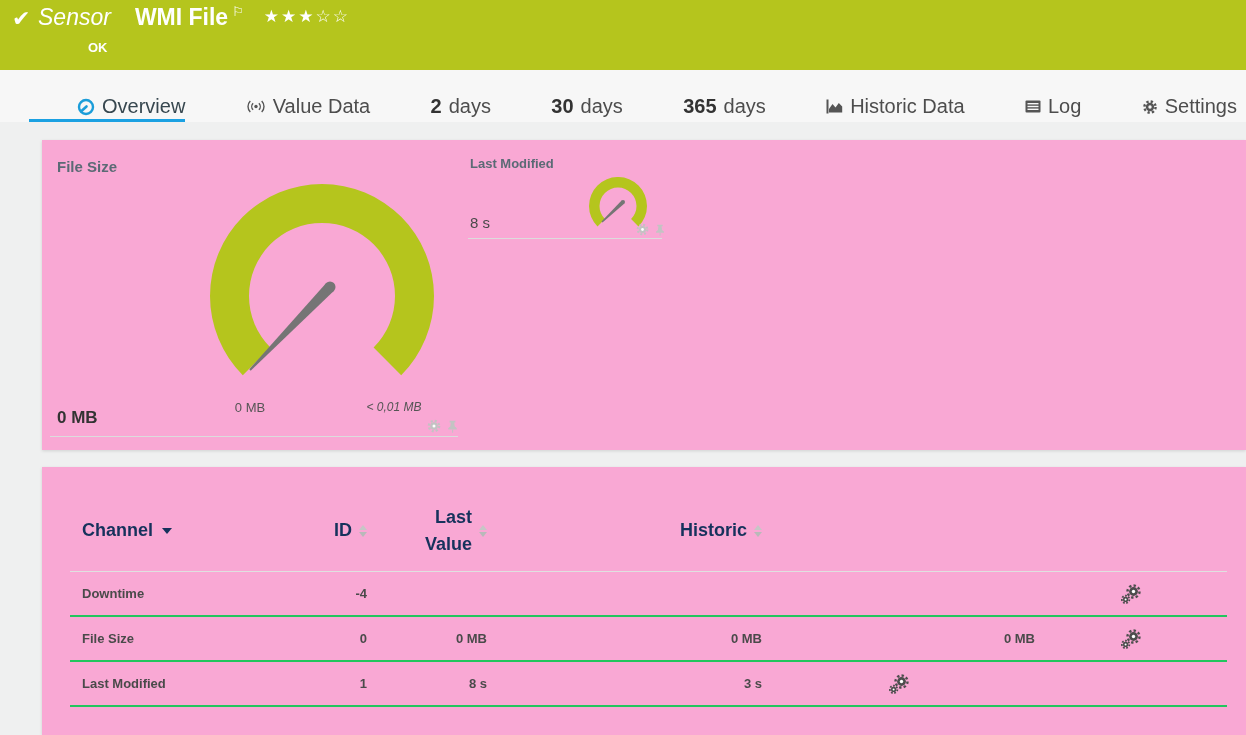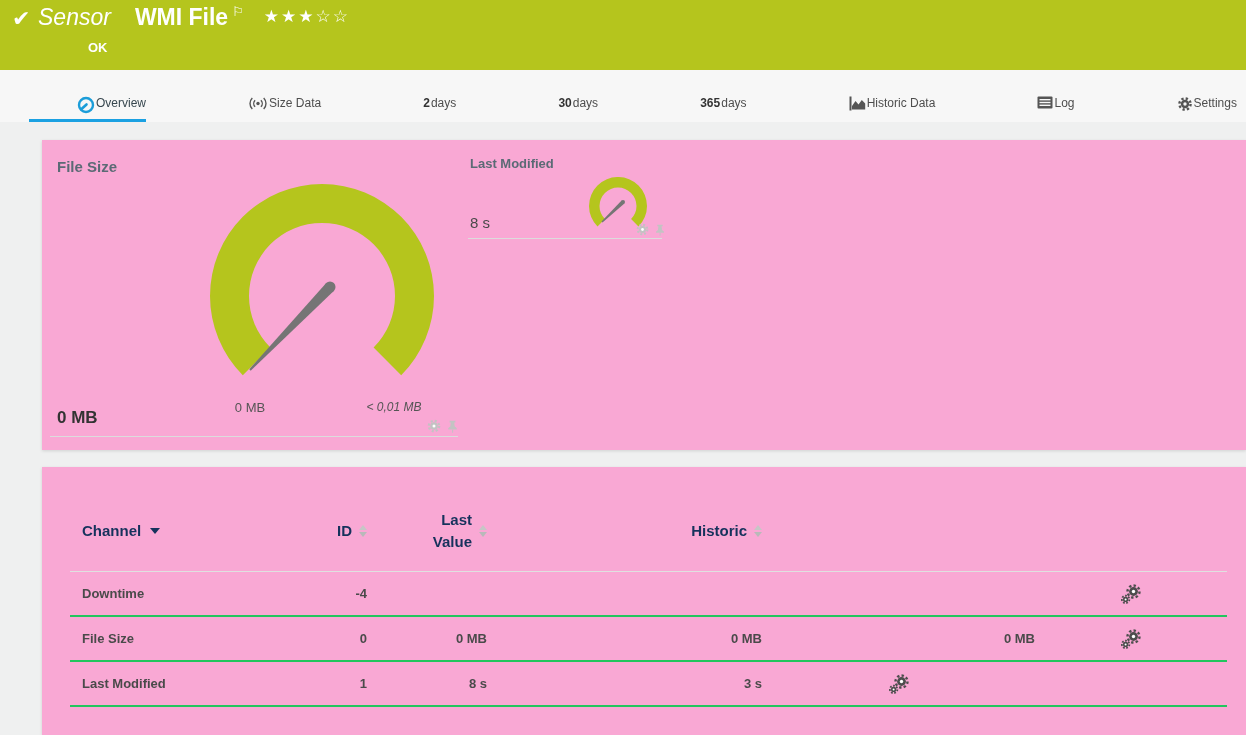--- a/index.html
+++ b/index.html
@@ -13,22 +13,22 @@
   .titleline { position:absolute; left:38px; top:4px; font-size:23px; white-space:nowrap; }
   .kind { font-style:italic; font-weight:400; margin-right:24px; }
   .sname { font-weight:700; }
   .flag { font-family:"DejaVu Sans", sans-serif; font-size:13px; vertical-align:9px; margin-left:4px; cursor:pointer; }
   .stars { font-family:"DejaVu Sans", sans-serif; font-size:17px; letter-spacing:2px; margin-left:20px; vertical-align:3px; cursor:pointer; }
   .okline { position:absolute; left:88px; top:40px; font-size:13px; font-weight:700; }
 
   
   .tabbar { position:absolute; top:70px; left:0; width:1246px; height:52px; background:#f7f7f7;
             display:flex; justify-content:space-between; align-items:stretch; padding:0 9px 0 29px; }
-  .tab { display:flex; align-items:flex-start; gap:1px; padding-top:26px; padding-bottom:2px;
-         border-bottom:3px solid transparent; color:#4d4d4d; font-size:12px; cursor:pointer; white-space:nowrap; }
+  .tab { display:flex; align-items:center; gap:7px; padding-top:26px; padding-bottom:2px;
+         border-bottom:3px solid transparent; color:#4d4d4d; font-size:20px; cursor:pointer; white-space:nowrap; }
   .tab .num { font-weight:700; color:#333; }
   .tab.active { border-bottom-color:#1ba1e2; padding-left:48px; color:#37474f; }
   .tab svg { display:block; }
 
   
   .panel { position:absolute; left:42px; background:#f9a8d4; box-shadow:0 1px 3px rgba(0,0,0,0.13); }
   .panel-gauges { top:140px; width:1204px; height:310px; }
   .panel-table  { top:467px; width:1204px; height:268px; }
 
   .gtitle { position:absolute; font-weight:700; color:#5b6a75; }
@@ -48,21 +48,21 @@
   .ci-secondary { left:594px; top:83px; }
   .cellicons svg { cursor:pointer; }
 
   .sep { position:absolute; border-top:1px solid #dcdcdc; }
   .sep-primary { left:8px; top:296px; width:408px; }
   .sep-secondary { left:426px; top:98px; width:194px; }
 
   
   .table { margin:23px 19px 0 28px; }
   .t-head, .t-row { display:grid; grid-template-columns:222px 75px 120px 275px 273px 1fr; align-items:center; }
-  .t-head { height:82px; border-bottom:1px solid #e0e0e0; color:#16325c; font-weight:700; font-size:15px; }
+  .t-head { height:82px; border-bottom:1px solid #e0e0e0; color:#16325c; font-weight:700; font-size:18px; }
   .t-row { height:45px; border-bottom:2px solid #22c55e; font-size:13px; color:#4a4a4a; cursor:pointer;font-weight:bold; }
   .c-channel { padding-left:12px; display:flex; align-items:center; }
   .c-num { display:flex; justify-content:flex-end; align-items:center; text-align:right; }
   .c-gear { display:flex; justify-content:center; }
   .wrapcol { max-width:50px; text-align:right; line-height:1.45; }
   .sort { display:inline-flex; flex-direction:column; gap:2px; margin-left:7px; }
   .sort i { width:0; height:0; border-left:4px solid transparent; border-right:4px solid transparent; display:block; }
   .sort .up { border-bottom:5px solid #c6c6c6; }
   .sort .down { border-top:5px solid #b9b9b9; }
   .caret { width:0; height:0; border-left:5px solid transparent; border-right:5px solid transparent;
@@ -112,21 +112,21 @@
         <line x1="9.5" y1="8.5" x2="4.8" y2="12.8" stroke="#1b9dd9" stroke-width="2.6" stroke-linecap="round"></line>
       </svg>
       <span>Overview</span>
     </div>
     <div class="tab">
       <svg width="20" height="15" viewBox="0 0 20 15">
         <circle cx="10" cy="7.5" r="1.7" fill="#555"></circle>
         <path d="M7.1,4.2 a4.7,4.7 0 0 0 0,6.6 M4.3,1.9 a8,8 0 0 0 0,11.2" fill="none" stroke="#555" stroke-width="1.4"></path>
         <path d="M12.9,4.2 a4.7,4.7 0 0 1 0,6.6 M15.7,1.9 a8,8 0 0 1 0,11.2" fill="none" stroke="#555" stroke-width="1.4"></path>
       </svg>
-      <span>Size Data</span>
+      <span>Value Data</span>
     </div>
     <div class="tab">
       <span class="num">2</span>
       <span>days</span>
     </div>
     <div class="tab">
       <span class="num">30</span>
       <span>days</span>
     </div>
     <div class="tab">

